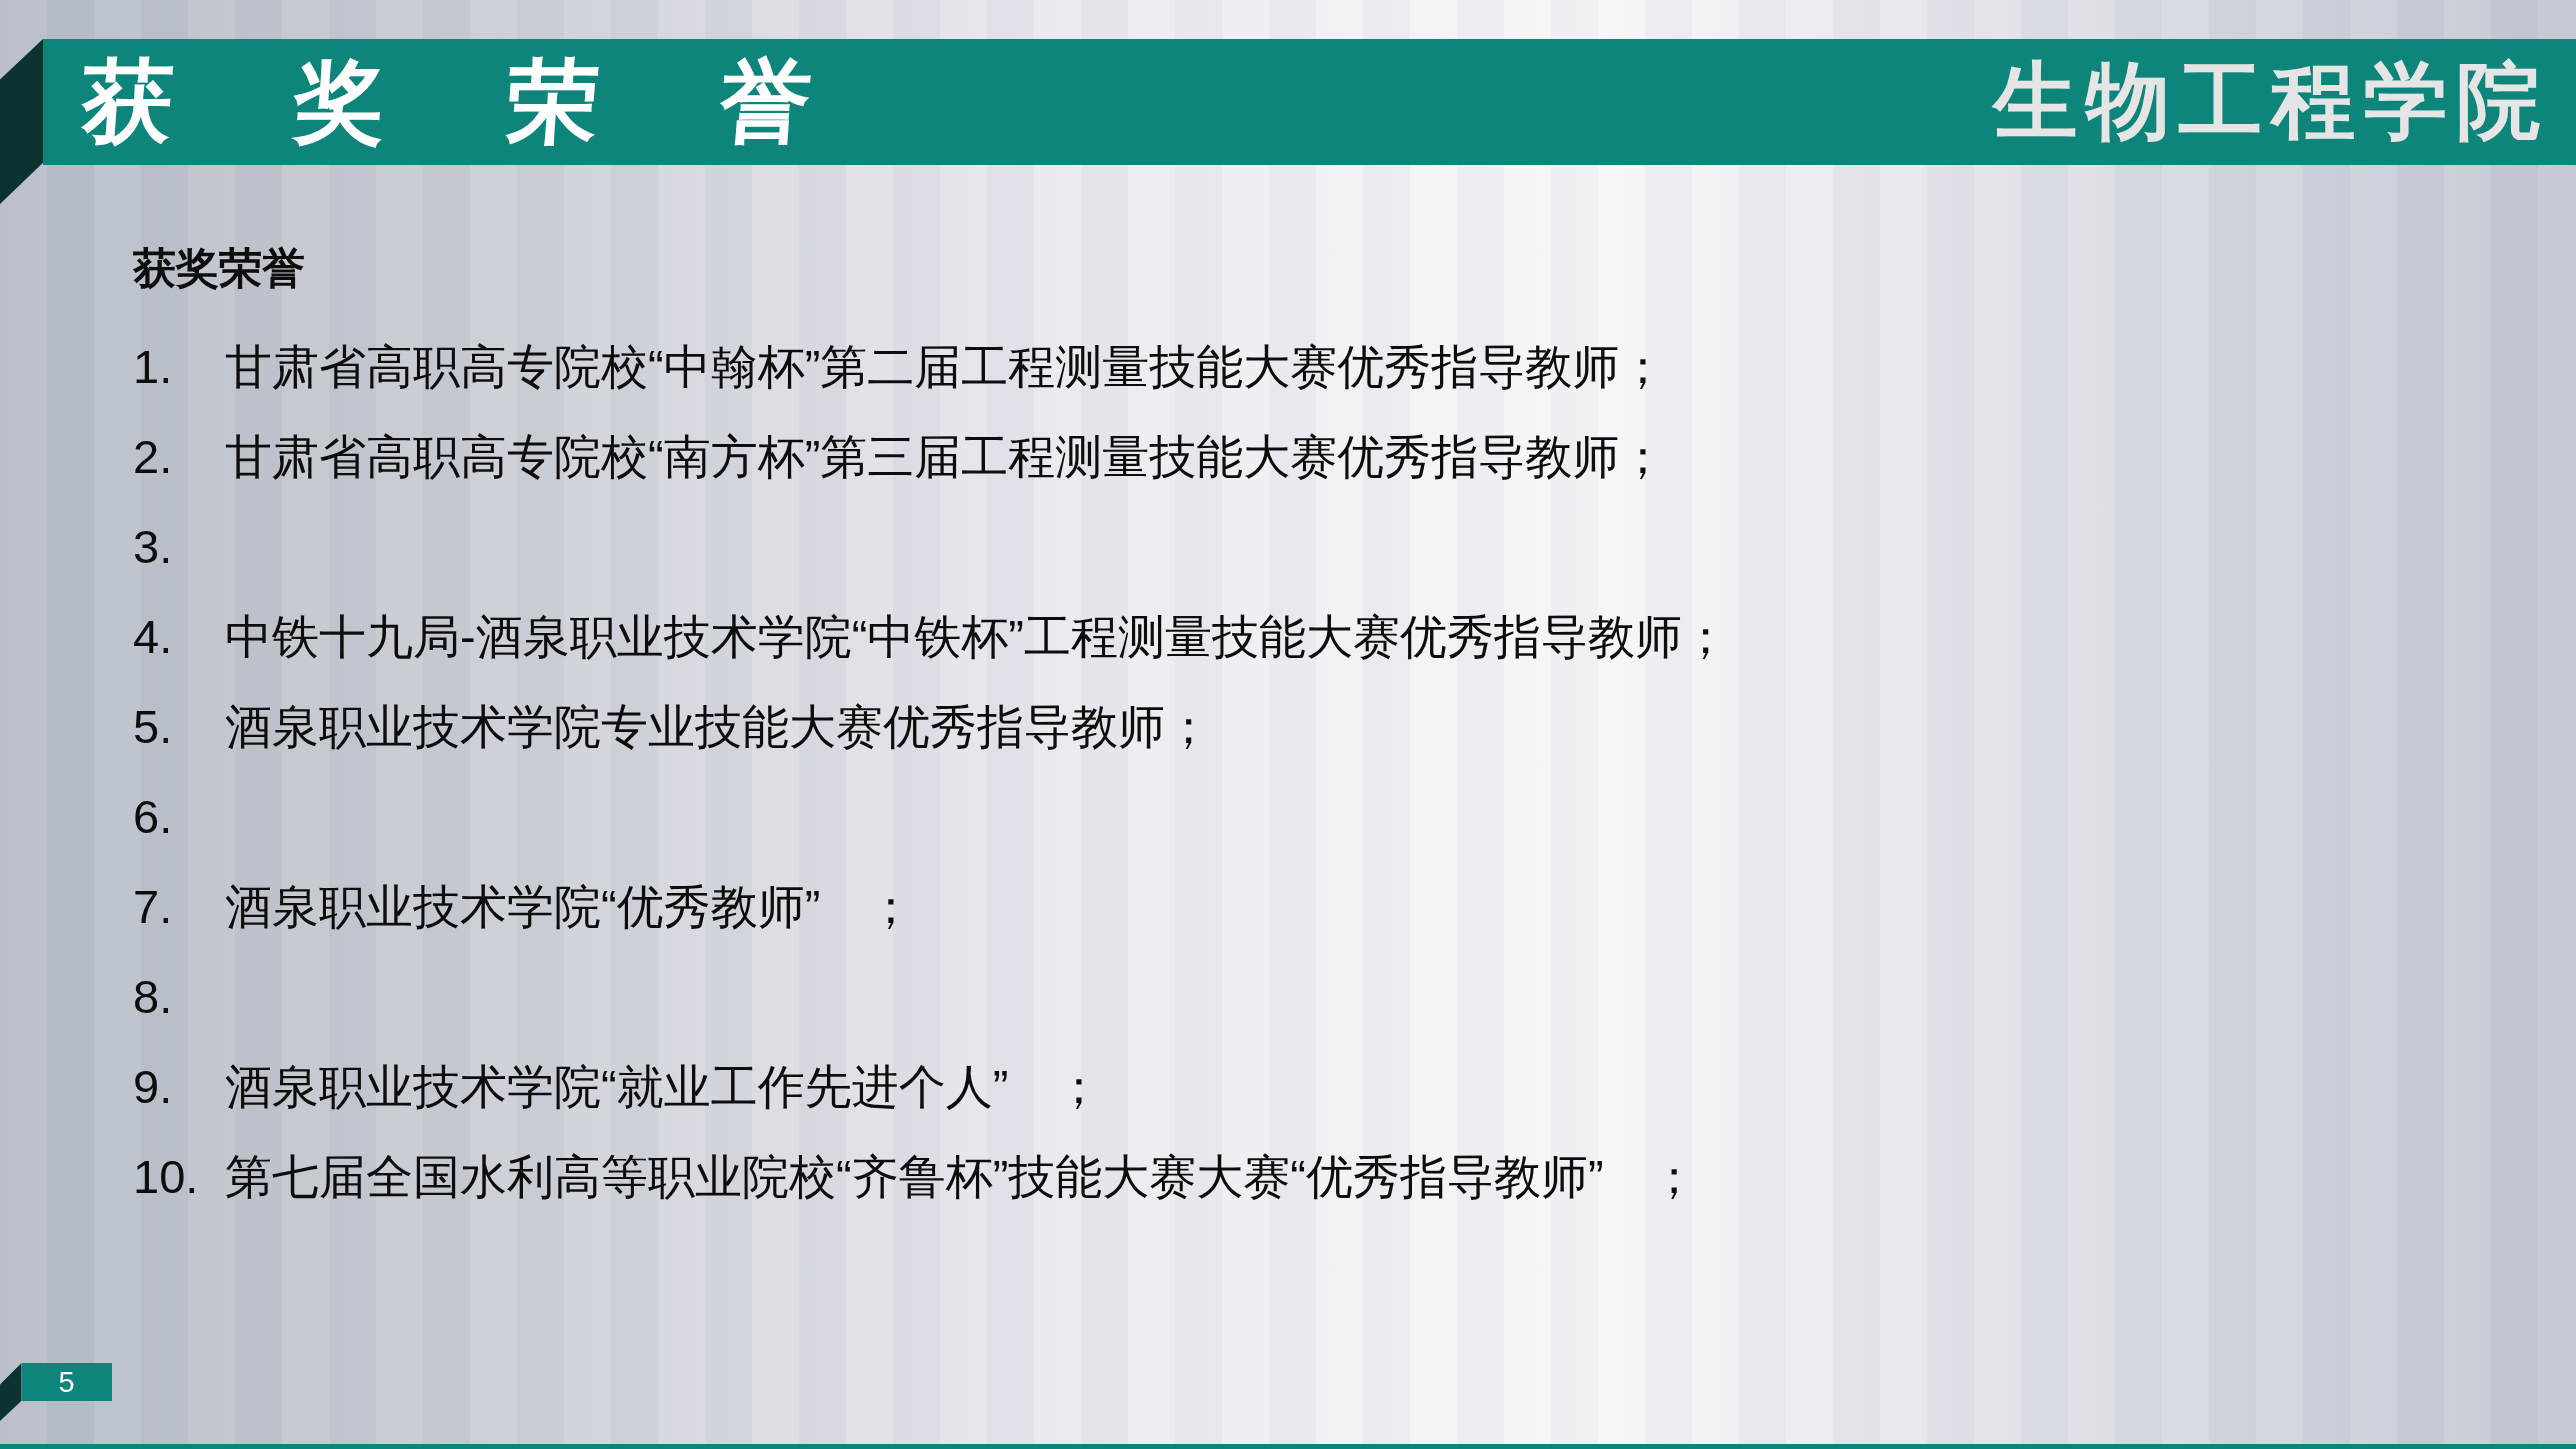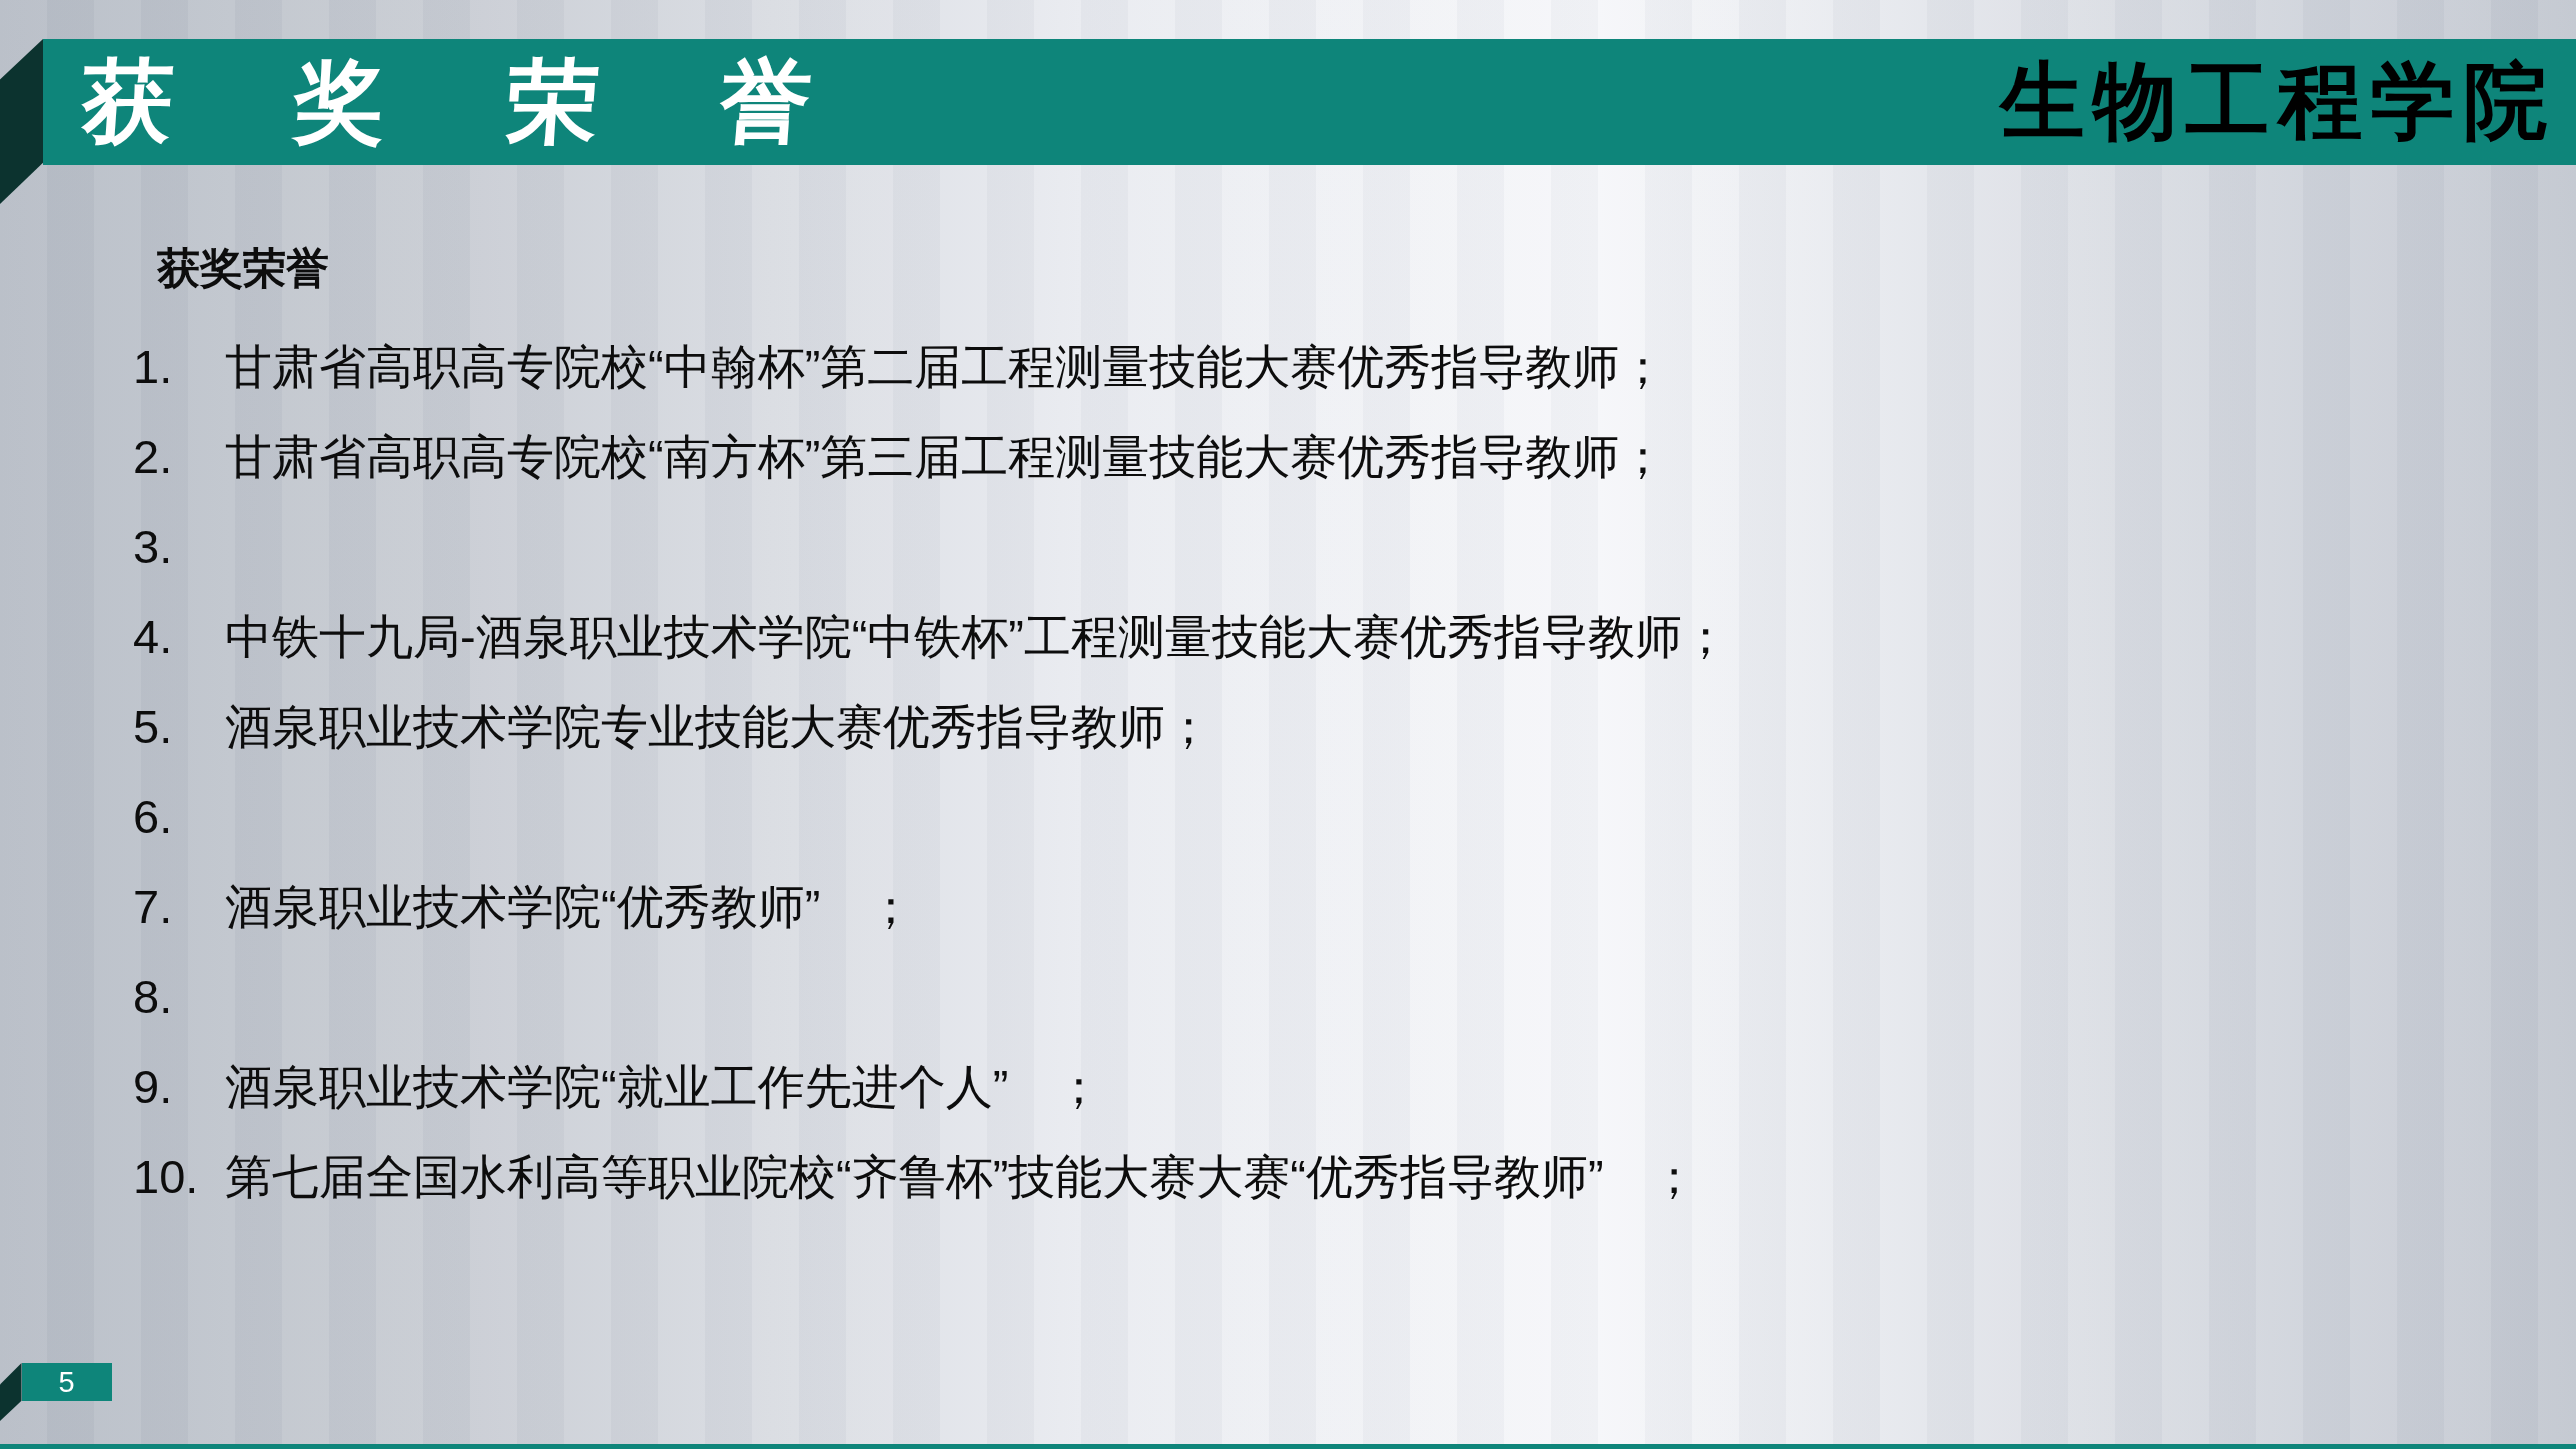--- a/index.html
+++ b/index.html
@@ -21,28 +21,28 @@
     position:absolute;left:0;top:39px;width:43px;height:165px;
     clip-path:polygon(100% 0,0 24.5%,0 100%,100% 75%);
   }
   .slide-title{
     font-size:91px;font-weight:bold;color:#ffffff;
     font-family:"DejaVu Serif","Liberation Serif",serif;
     letter-spacing:45px;padding-left:39px;white-space:nowrap;
     transform:skewX(-4deg);
   }
   .org-title{
-    font-size:84px;font-weight:bold;color:#000000;
+    font-size:84px;font-weight:bold;color:#e5e5e5;
     font-family:"DejaVu Serif","Liberation Serif",serif;
-    letter-spacing:8.6px;padding-right:20px;white-space:nowrap;
+    letter-spacing:8.6px;padding-right:27px;white-space:nowrap;
   }
   
   .content-heading{
     position:absolute;left:133px;top:240px;
-    font-size:43px;font-weight:bold;color:#0d0d0d;margin-left:24px;
+    font-size:43px;font-weight:bold;color:#0d0d0d;
   }
   .award-list{
     position:absolute;left:133px;top:322px;right:52px;
   }
   .award-item{
     height:90px;line-height:90px;display:flex;
     font-size:47px;color:#0d0d0d;white-space:nowrap;
   }
   .award-num{width:92px;flex:0 0 92px;}
   

